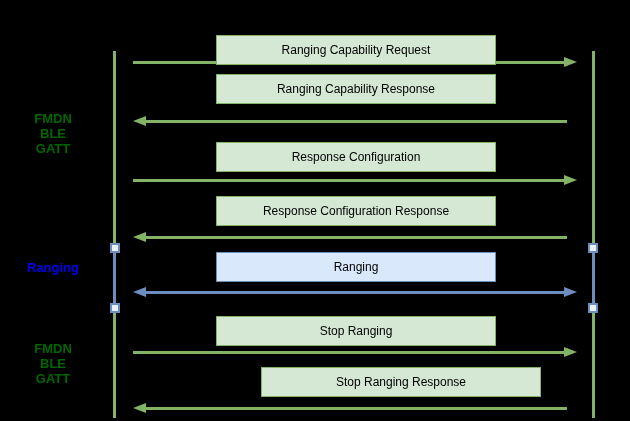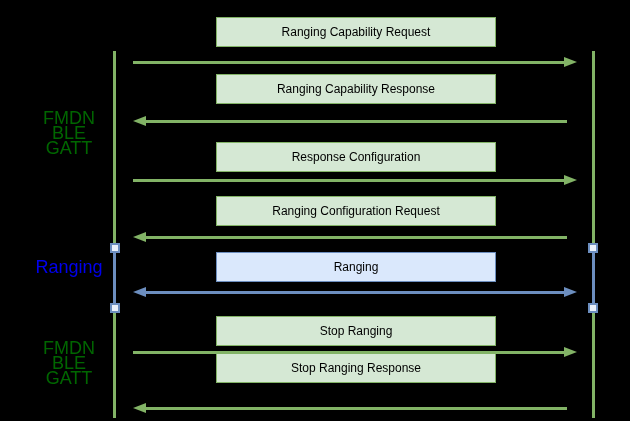--- a/index.html
+++ b/index.html
@@ -58,25 +58,25 @@
     border-top: 5px solid transparent;
     border-bottom: 5px solid transparent;
     z-index: 2;
   }
   .arrow-head.right.green { border-left: 13px solid #82b366; }
   .arrow-head.left.green  { border-right: 13px solid #82b366; }
   .arrow-head.right.blue  { border-left: 13px solid #6c8ebf; }
   .arrow-head.left.blue   { border-right: 13px solid #6c8ebf; }
   .side-label {
     position: absolute;
-    left: 24px;
+    left: 8px;
     width: 90px;
     text-align: center;
-    font-weight: normal;
-    font-size: 18px;
+    font-weight: bold;
+    font-size: 13px;
     line-height: 15px;
     z-index: 3;
   }
   .side-label.green { color: #006600; }
   .side-label.blue  { color: #0000ee; }
 </style>
 </head>
 <body>
 
 <div class="canvas" id="canvas">
@@ -84,40 +84,40 @@
   <div class="lifeline" style="left:113px;"></div>
   <div class="lifeline" style="left:592px;"></div>
   <div class="lifeline-segment-blue" style="left:113px;"></div>
   <div class="lifeline-segment-blue" style="left:592px;"></div>
 
   <div class="endpoint" style="left:110px;top:243px;"></div>
   <div class="endpoint" style="left:110px;top:303px;"></div>
   <div class="endpoint" style="left:588px;top:243px;"></div>
   <div class="endpoint" style="left:588px;top:303px;"></div>
 
-<div class="msg-box green" style="top: 17px;">Ranging Capability Request</div>
+<div class="msg-box green" style="top: 35px;">Ranging Capability Request</div>
     <div class="arrow-line green" style="left: 133px; width: 431px; top: 60.5px;"></div>
     <div class="arrow-head right green" style="left: 564px; top: 57px;"></div>
     <div class="msg-box green" style="top: 74px;">Ranging Capability Response</div>
     <div class="arrow-line green" style="left: 146px; width: 421px; top: 119.5px;"></div>
     <div class="arrow-head left green" style="left: 133px; top: 116px;"></div>
     <div class="msg-box green" style="top: 142px;">Response Configuration</div>
     <div class="arrow-line green" style="left: 133px; width: 431px; top: 178.5px;"></div>
     <div class="arrow-head right green" style="left: 564px; top: 175px;"></div>
-    <div class="msg-box green" style="top: 196px;">Ranging Configuration Request</div>
+    <div class="msg-box green" style="top: 196px;">Response Configuration Response</div>
     <div class="arrow-line green" style="left: 146px; width: 421px; top: 235.5px;"></div>
     <div class="arrow-head left green" style="left: 133px; top: 232px;"></div>
     <div class="msg-box blue" style="top: 252px;">Ranging</div>
     <div class="arrow-line blue" style="left: 146px; width: 418px; top: 290.5px;"></div>
     <div class="arrow-head right blue" style="left: 564px; top: 287px;"></div>
     <div class="arrow-head left blue" style="left: 133px; top: 287px;"></div>
     <div class="msg-box green" style="top: 316px;">Stop Ranging</div>
     <div class="arrow-line green" style="left: 133px; width: 431px; top: 350.5px;"></div>
     <div class="arrow-head right green" style="left: 564px; top: 347px;"></div>
-    <div class="msg-box green" style="top: 353px;">Stop Ranging Response</div>
+    <div class="msg-box green" style="top: 367px; margin-left: 45px;">Stop Ranging Response</div>
     <div class="arrow-line green" style="left: 146px; width: 421px; top: 406.5px;"></div>
     <div class="arrow-head left green" style="left: 133px; top: 403px;"></div>
     <div class="side-label green" style="top: 110.5px;">
       <div>FMDN</div>
       <div>BLE</div>
       <div>GATT</div>
     </div>
     <div class="side-label blue" style="top: 259.5px;">
       <div>Ranging</div>
     </div>

